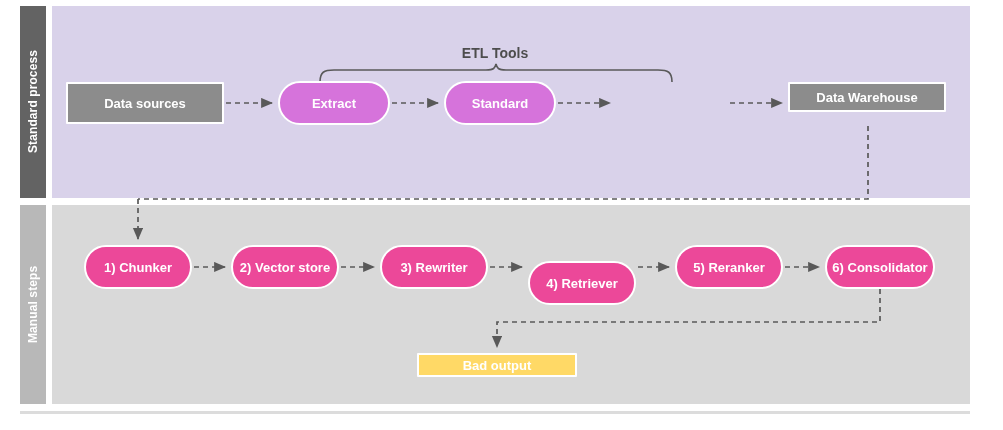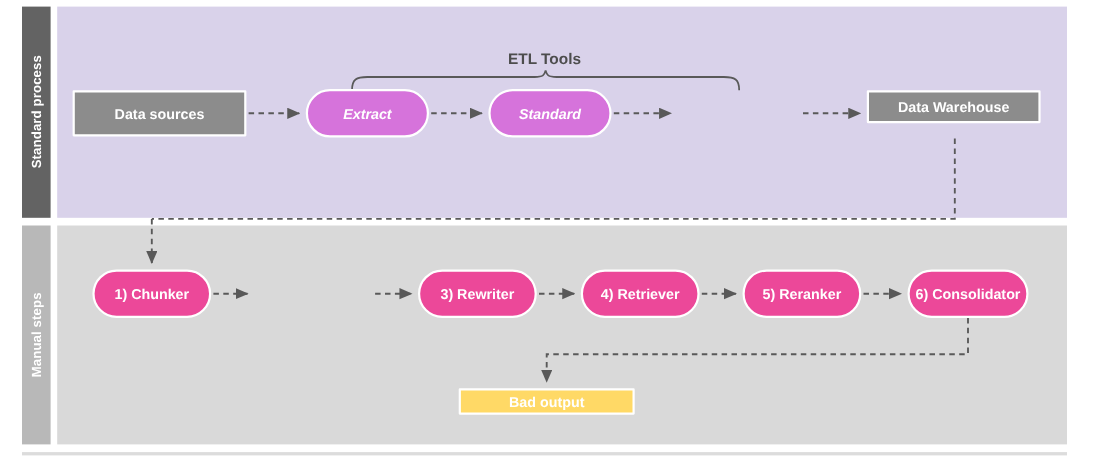--- a/index.html
+++ b/index.html
@@ -83,21 +83,20 @@
     border: 2px solid #ffffff;
     z-index: 5;
   }
   .node.rect {
     background: #8c8c8c;
     border-radius: 1px;
   }
   .node.pill-magenta {
     background: #d673db;
     border-radius: 26px;
-    font-style: italic;
   }
   .node.pill-gray {
     background: #ec4899;
     border-radius: 26px;
   }
   .node.rect-yellow {
     background: #ffd966;
     border-radius: 1px;
   }
 
@@ -105,21 +104,21 @@
   #node-data-sources   { left: 66px;  top: 82px; width: 158px; height: 42px; }
   #node-extract        { left: 278px; top: 81px; width: 112px; height: 44px; }
   #node-transform      { left: 444px; top: 81px; width: 112px; height: 44px; }
   #node-load           { left: 616px; top: 81px; width: 112px; height: 44px; }
   #node-data-warehouse { left: 788px; top: 82px; width: 158px; height: 30px; }
 
   
   #node-chunker      { left: 84px;  top: 245px; width: 108px; height: 44px; }
   #node-vector-store { left: 231px; top: 245px; width: 108px; height: 44px; }
   #node-rewriter     { left: 380px; top: 245px; width: 108px; height: 44px; }
-  #node-retriever    { left: 528px; top: 245px; width: 108px; height: 44px; }
+  #node-retriever    { left: 528px; top: 261px; width: 108px; height: 44px; }
   #node-reranker     { left: 675px; top: 245px; width: 108px; height: 44px; }
   #node-consolidator { left: 825px; top: 245px; width: 110px; height: 44px; }
   #node-bad-output   { left: 417px; top: 353px; width: 160px; height: 24px; }
 
   
   #connectors {
     position: absolute;
     left: 0; top: 0;
     width: 1003px; height: 430px;
     pointer-events: none;
@@ -183,20 +182,21 @@
   </svg>
 
   <div id="etl-tools-label">ETL Tools</div>
 
   <div class="node rect" id="node-data-sources">Data sources</div>
   <div class="node pill-magenta" id="node-extract">Extract</div>
   <div class="node pill-magenta" id="node-transform">Standard</div>
   <div class="node rect" id="node-data-warehouse">Data Warehouse</div>
 
   <div class="node pill-gray" id="node-chunker">1) Chunker</div>
+  <div class="node pill-gray" id="node-vector-store">2) Vector store</div>
   <div class="node pill-gray" id="node-rewriter">3) Rewriter</div>
   <div class="node pill-gray" id="node-retriever">4) Retriever</div>
   <div class="node pill-gray" id="node-reranker">5) Reranker</div>
   <div class="node pill-gray" id="node-consolidator">6) Consolidator</div>
 
   <div class="node rect-yellow" id="node-bad-output">Bad output</div>
 
 </div>
 
 </body></html>

